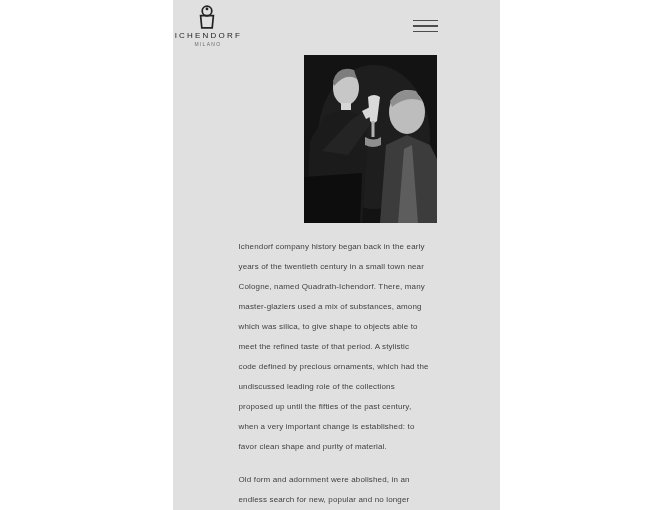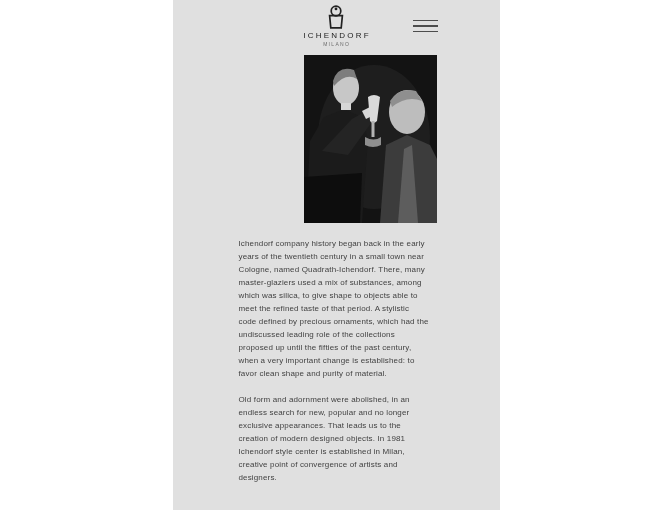--- a/index.html
+++ b/index.html
@@ -12,21 +12,20 @@
   .column {
     width: 327px; height: 510px;
     margin: 0 auto;
     background: var(--column-bg, #e0e0e0);
     overflow: hidden;
     position: relative;
   }
   .header {
     position: relative;
     padding-top: 5px;
-    text-align: center;
   }
   .brand {
     display: inline-flex;
     flex-direction: column;
     align-items: center;
     text-decoration: none;
     color: var(--logo-color, #222222);
     cursor: pointer;
   }
   .logo-icon svg { display: block; }
@@ -65,21 +64,21 @@
   .content { padding: 8px 63px 10px 66px; }
   .photo {
     width: 133px; height: 168px;
     margin: 0 0 0 auto;
   }
   .photo svg { display: block; }
   .para {
     margin: 14px 0 0;
     width: 200px;
     font-size: 8px;
-    line-height: 13px;
+    line-height: 20px;
     letter-spacing: 0.15px;
     color: var(--text-color, #424242);
     white-space: pre;
   }
   .para + .para { margin-top: 13px; }
 </style>
 </head>
 <body>
 
 <div class="column">

